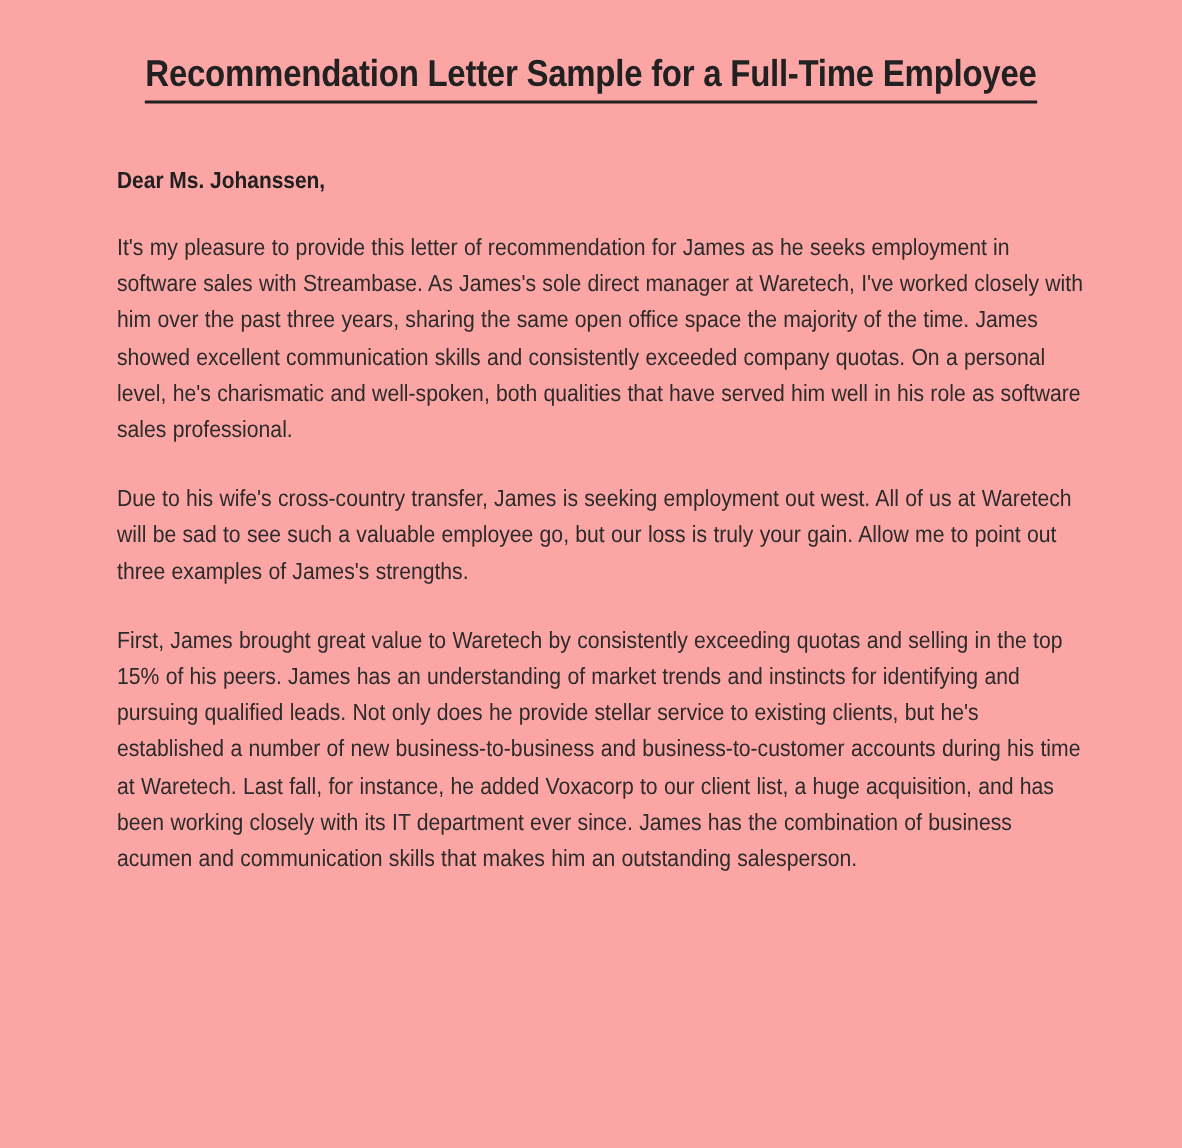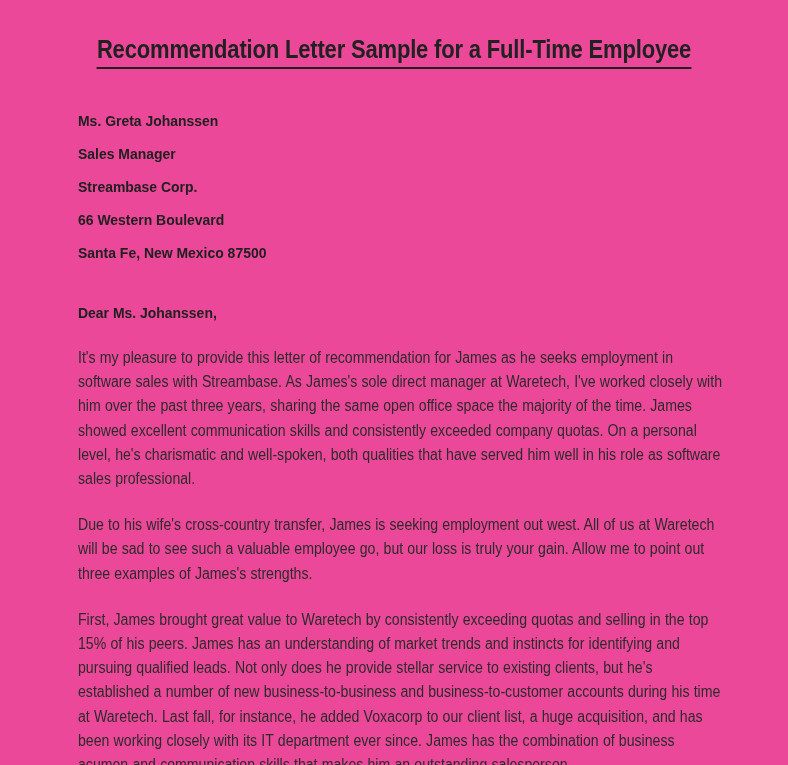--- a/index.html
+++ b/index.html
@@ -12,21 +12,21 @@
     height: 765px;
     overflow: hidden;
     font-family: "Liberation Sans", sans-serif;
     color: #2b2b2b;
   }
 
   .page {
     position: relative;
     width: 788px;
     height: 765px;
-    background: #ec4899;
+    background: #fca5a5;
     box-sizing: border-box;
   }
 
   .doc-title {
     text-align: center;
     font-weight: bold;
     font-size: 25px;
     line-height: 30px;
     color: #212121;
     margin: 0;
@@ -91,27 +91,20 @@
 </style>
 </head>
 <body>
 
 <div class="page">
 
   <h1 class="doc-title"><span class="u">Recommendation Letter Sample for a Full-Time Employee</span></h1>
 
   <div class="body-wrap">
 
-    <div class="address-block">
-      <div class="address-line">Ms. Greta Johanssen</div>
-      <div class="address-line">Sales Manager</div>
-      <div class="address-line">Streambase Corp.</div>
-      <div class="address-line">66 Western Boulevard</div>
-      <div class="address-line">Santa Fe, New Mexico 87500</div>
-    </div>
 
     <div class="salutation">Dear Ms. Johanssen,</div>
 
     <p class="para">It's my pleasure to provide this letter of recommendation for James as he seeks employment in software sales with Streambase. As James's sole direct manager at Waretech, I've worked closely with him over the past three years, sharing the same open office space the majority of the time. James showed excellent communication skills and consistently exceeded company quotas. On a personal level, he's charismatic and well-spoken, both qualities that have served him well in his role as software sales professional.</p>
     <p class="para">Due to his wife's cross-country transfer, James is seeking employment out west. All of us at Waretech will be sad to see such a valuable employee go, but our loss is truly your gain. Allow me to point out three examples of James's strengths.</p>
     <p class="para">First, James brought great value to Waretech by consistently exceeding quotas and selling in the top 15% of his peers. James has an understanding of market trends and instincts for identifying and pursuing qualified leads. Not only does he provide stellar service to existing clients, but he's established a number of new business-to-business and business-to-customer accounts during his time at Waretech. Last fall, for instance, he added Voxacorp to our client list, a huge acquisition, and has been working closely with its IT department ever since. James has the combination of business acumen and communication skills that makes him an outstanding salesperson.</p>
 
   </div>
 </div>
 

